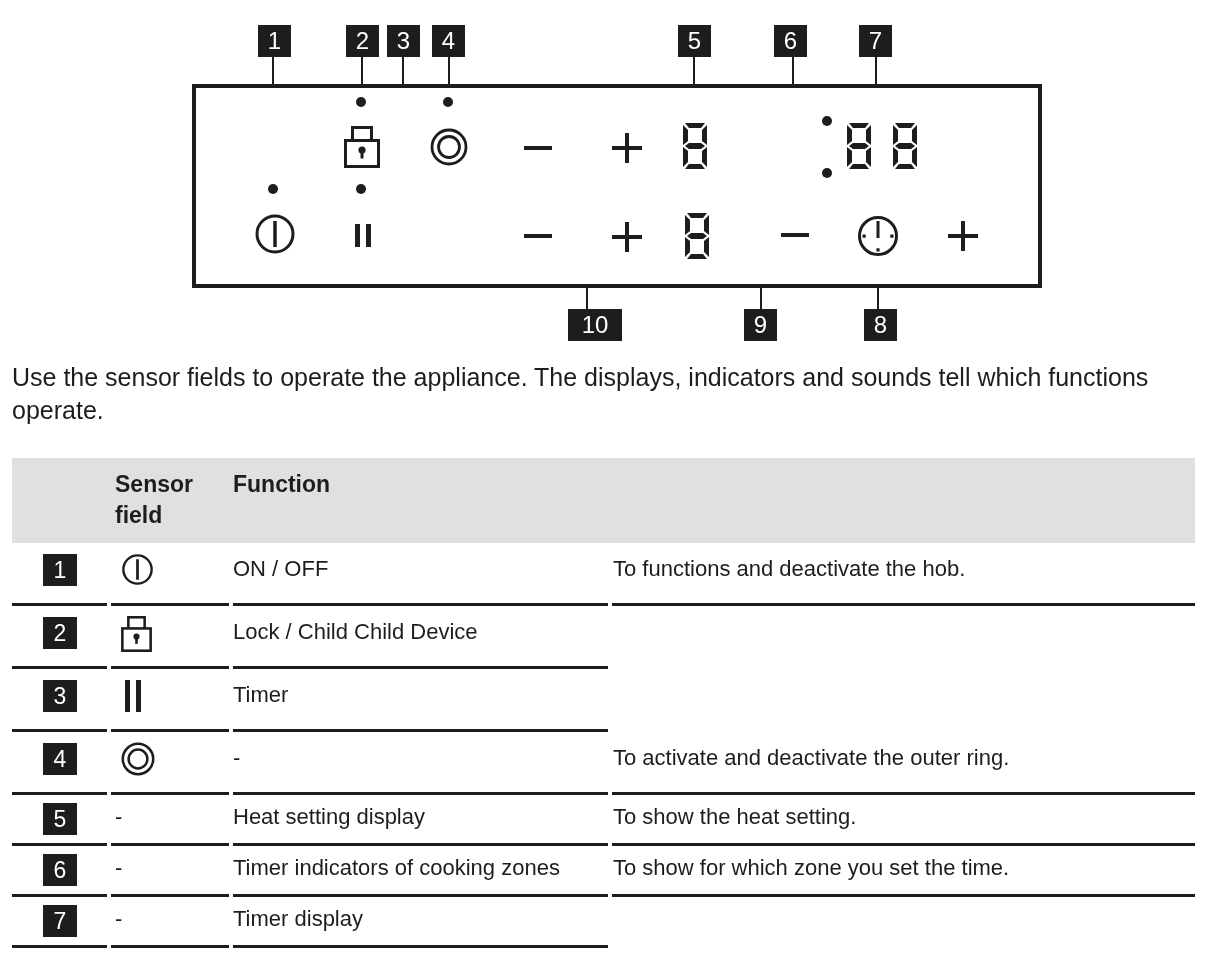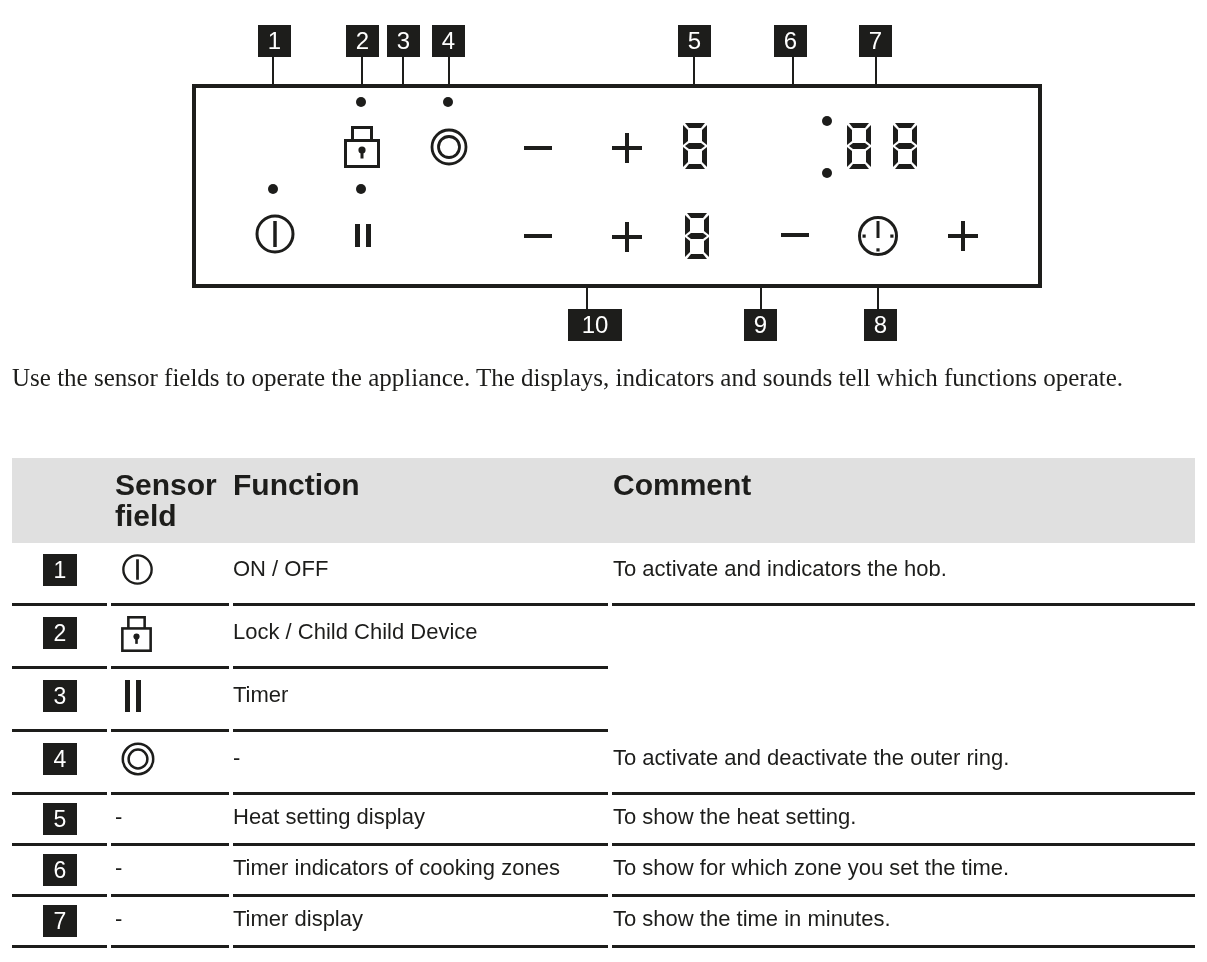--- a/index.html
+++ b/index.html
@@ -17,26 +17,26 @@
   .ln{position:absolute;background:#1d1d1b;}
   .dot{position:absolute;width:10px;height:10px;border-radius:50%;background:#1d1d1b;}
   .minus{position:absolute;width:28px;height:4px;background:#1d1d1b;}
   .plus{position:absolute;width:30px;height:30px;}
   .plus::before{content:"";position:absolute;left:0;top:13px;width:30px;height:4px;background:#1d1d1b;}
   .plus::after{content:"";position:absolute;left:13px;top:0;width:4px;height:30px;background:#1d1d1b;}
   .abs{position:absolute;}
   .pausebar{position:absolute;width:5px;height:23px;background:#1d1d1b;}
   
   .intro{position:absolute;left:12px;top:361px;width:1185px;margin:0;
-         font-size:25px;line-height:33px;color:#1d1d1b;font-family:Liberation Serif, serif;}
+         font-size:25px;line-height:33px;color:#1d1d1b;}
   
   .stable{position:absolute;left:12px;top:458px;width:1183px;}
   .trow{display:grid;grid-template-columns:95px 118px 375px 1fr;column-gap:4px;box-sizing:border-box;}
   .thead{background:#e0e0e0;height:85px;}
-  .thead .cell{font-weight:bold;font-size:30px;line-height:31px;padding-top:11px;}
+  .thead .cell{font-weight:bold;font-size:23px;line-height:31px;padding-top:11px;}
   .trow .cell{box-sizing:border-box;}
   .rbody .cell{border-bottom:3px solid #1d1d1b;font-size:22px;line-height:26px;}
   .row-tall{height:63px;}
   .row-short{height:51px;}
   .row-tall .cell{padding-top:13px;}
   .row-short .cell{padding-top:9px;}
   .cell.c-num{padding-left:31px;}
   .cell.c-sensor{padding-left:4px;}
   .cell.c-comment{padding-left:1px;}
   .tbadge{width:34px;height:32px;background:#1d1d1b;color:#fff;font-size:23px;
@@ -162,34 +162,33 @@
 </div>
 
 <p class="intro">Use the sensor fields to operate the appliance. The displays, indicators and sounds tell which functions operate.</p>
 
 <div class="stable">
 
   <div class="trow thead">
     <div class="cell c-num"></div>
     <div class="cell c-sensor">Sensor field</div>
     <div class="cell">Function</div>
-    <div class="cell c-comment">Comment</div>
   </div>
 
   <div class="trow rbody row-tall">
     <div class="cell c-num">
         <div class="tbadge">1</div>
       </div>
     <div class="cell c-sensor">
         <svg class="sensor-ic" width="33" height="33">
           <use href="#sym-power"></use>
         </svg>
       </div>
     <div class="cell">ON / OFF</div>
-    <div class="cell c-comment">To activate and indicators the hob.</div>
+    <div class="cell c-comment">To functions and deactivate the hob.</div>
   </div>
 
   <div class="trow rbody row-tall">
     <div class="cell c-num">
         <div class="tbadge">2</div>
       </div>
     <div class="cell c-sensor">
         <svg class="sensor-ic" width="31" height="36">
           <use href="#sym-lock"></use>
         </svg>
@@ -246,16 +245,15 @@
   </div>
 
   <div class="trow rbody row-short">
     <div class="cell c-num">
         <div class="tbadge">7</div>
       </div>
     <div class="cell c-sensor">
         <span class="dashtxt">-</span>
       </div>
     <div class="cell">Timer display</div>
-    <div class="cell c-comment">To show the time in minutes.</div>
   </div>
 
 </div>
 
 </body></html>

